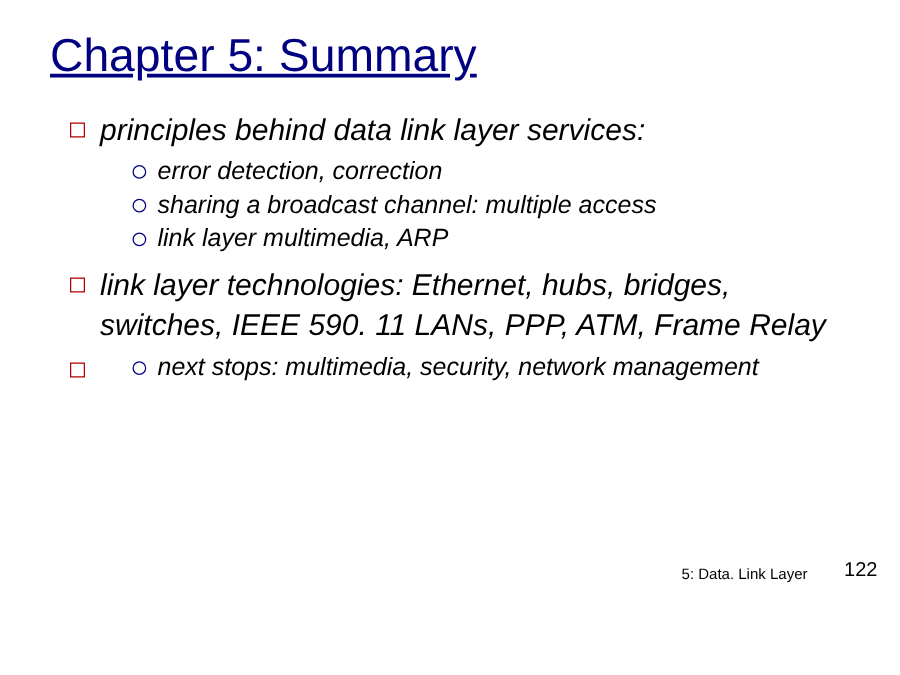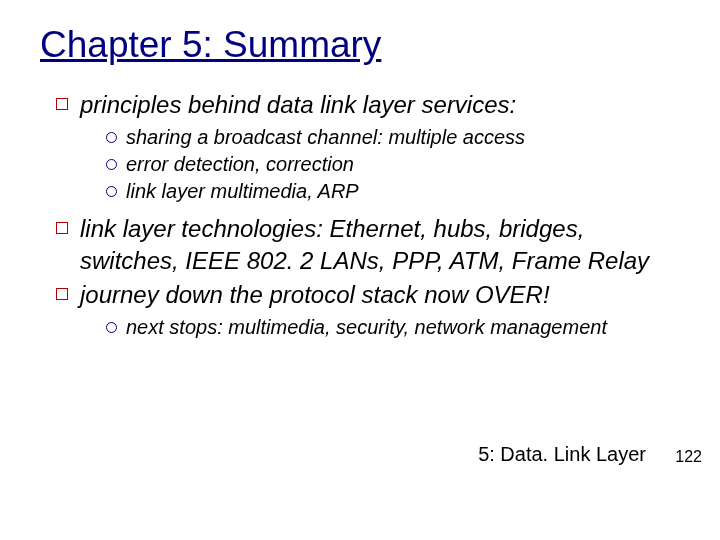--- a/index.html
+++ b/index.html
@@ -71,21 +71,21 @@
     height: 11px;
     border: 1.5px solid #000080;
     border-radius: 50%;
     box-sizing: border-box;
     background: #ffffff;
   }
   .footer-label {
     position: absolute;
     right: 74px;
     bottom: 14px;
-    font-size: 20px;
+    font-size: 12px;
     color: #000000;
   }
   .page-number {
     position: absolute;
     right: 18px;
     bottom: 14px;
     font-size: 16px;
     color: #000000;
   }
 </style>
@@ -94,32 +94,31 @@
 
 <div class="slide">
 
   <h1 class="title">Chapter 5: Summary</h1>
 
   <ul class="level1">
 
     <li>
       <span>principles behind data link layer services:</span>
       <ul class="level2">
+        <li><span>error detection, correction</span></li>
         <li><span>sharing a broadcast channel: multiple access</span></li>
-        <li><span>error detection, correction</span></li>
         <li><span>link layer multimedia, ARP</span></li>
       </ul>
     </li>
 
     <li>
-      <span>link layer technologies: Ethernet, hubs, bridges, switches, IEEE 802. 2 LANs, PPP, ATM, Frame Relay</span>
+      <span>link layer technologies: Ethernet, hubs, bridges, switches, IEEE 590. 11 LANs, PPP, ATM, Frame Relay</span>
     </li>
 
     <li>
-      <span>journey down the protocol stack now OVER!</span>
       <ul class="level2">
         <li><span>next stops: multimedia, security, network management</span></li>
       </ul>
     </li>
 
   </ul>
 
   <div class="footer-label">5: Data. Link Layer</div>
   <div class="page-number">122</div>
 

